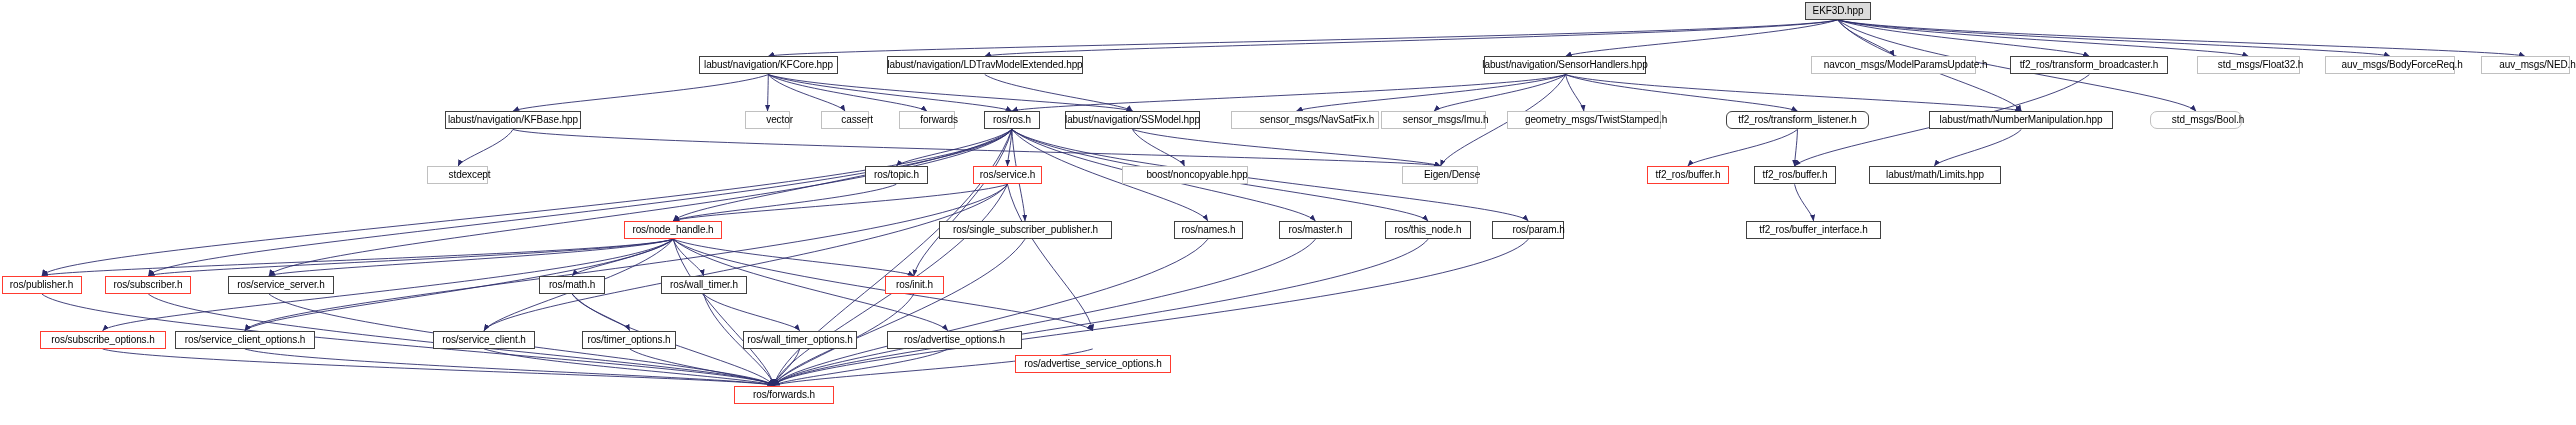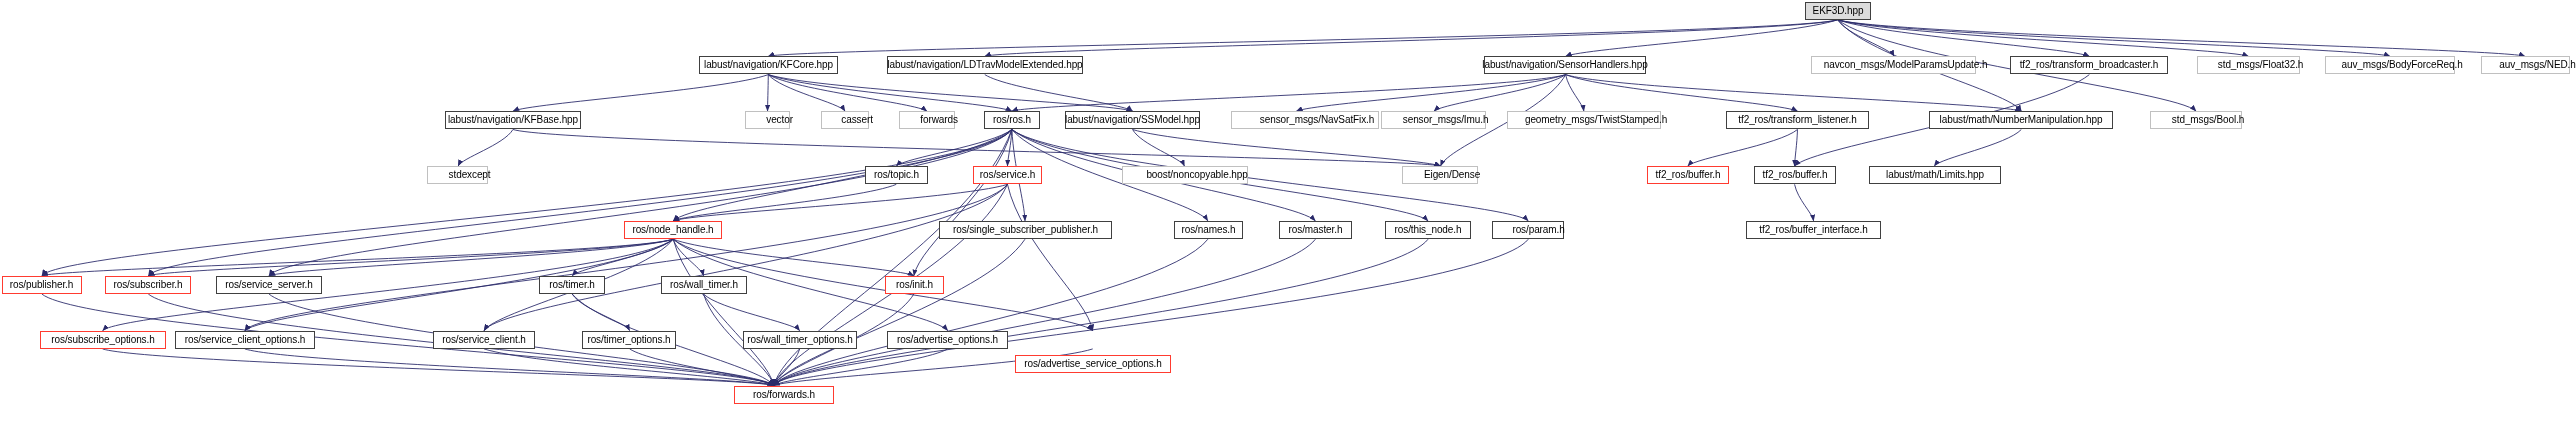--- a/index.html
+++ b/index.html
@@ -203,27 +203,27 @@
       </div>
       <div class="gnode grey" style="left: 1231px; top: 111px; width: 148px;">
         <span>sensor_msgs/NavSatFix.h</span>
       </div>
       <div class="gnode grey" style="left: 1381px; top: 111px; width: 105px;">
         <span>sensor_msgs/Imu.h</span>
       </div>
       <div class="gnode grey" style="left: 1507px; top: 111px; width: 154px;">
         <span>geometry_msgs/TwistStamped.h</span>
       </div>
-      <div class="gnode dark" style="left: 1726px; top: 111px; width: 143px;">
+      <div class="gnode dark" style="left: 1726px; top: 111px; width: 143px; border-radius: 6px;">
         <span>tf2_ros/transform_listener.h</span>
       </div>
       <div class="gnode dark" style="left: 1929px; top: 111px; width: 184px;">
         <span>labust/math/NumberManipulation.hpp</span>
       </div>
-      <div class="gnode grey" style="left: 2150px; top: 111px; width: 92px;">
+      <div class="gnode grey" style="left: 2150px; top: 111px; width: 92px; border-radius: 7px;">
         <span>std_msgs/Bool.h</span>
       </div>
       <div class="gnode grey" style="left: 427px; top: 166px; width: 61px;">
         <span>stdexcept</span>
       </div>
       <div class="gnode dark" style="left: 865px; top: 166px; width: 63px;">
         <span>ros/topic.h</span>
       </div>
       <div class="gnode red" style="left: 973px; top: 166px; width: 69px;">
         <span>ros/service.h</span>
@@ -263,25 +263,25 @@
       </div>
       <div class="gnode dark" style="left: 1746px; top: 221px; width: 135px;">
         <span>tf2_ros/buffer_interface.h</span>
       </div>
       <div class="gnode red" style="left: 1.5px; top: 276px; width: 80px;">
         <span>ros/publisher.h</span>
       </div>
       <div class="gnode red" style="left: 105px; top: 276px; width: 86px;">
         <span>ros/subscriber.h</span>
       </div>
-      <div class="gnode dark" style="left: 216px; top: 276px; width: 106px;">
+      <div class="gnode dark" style="left: 228px; top: 276px; width: 106px;">
         <span>ros/service_server.h</span>
       </div>
       <div class="gnode dark" style="left: 539px; top: 276px; width: 66px;">
-        <span>ros/timer.h</span>
+        <span>ros/math.h</span>
       </div>
       <div class="gnode dark" style="left: 661px; top: 276px; width: 86px;">
         <span>ros/wall_timer.h</span>
       </div>
       <div class="gnode red" style="left: 885px; top: 276px; width: 59px;">
         <span>ros/init.h</span>
       </div>
       <div class="gnode red" style="left: 40px; top: 331px; width: 126px;">
         <span>ros/subscribe_options.h</span>
       </div>
@@ -290,21 +290,21 @@
       </div>
       <div class="gnode dark" style="left: 433px; top: 331px; width: 102px;">
         <span>ros/service_client.h</span>
       </div>
       <div class="gnode dark" style="left: 582px; top: 331px; width: 94px;">
         <span>ros/timer_options.h</span>
       </div>
       <div class="gnode dark" style="left: 743px; top: 331px; width: 114px;">
         <span>ros/wall_timer_options.h</span>
       </div>
-      <div class="gnode dark" style="left: 887px; top: 331px; width: 121px;">
+      <div class="gnode dark" style="left: 887px; top: 331px; width: 135px;">
         <span>ros/advertise_options.h</span>
       </div>
       <div class="gnode red" style="left: 1015px; top: 331px; width: 156px; margin-top: 24px;">
         <span>ros/advertise_service_options.h</span>
       </div>
       <div class="gnode red" style="left: 734px; top: 386px; width: 100px;">
         <span>ros/forwards.h</span>
       </div>
     </div>
 </div>

